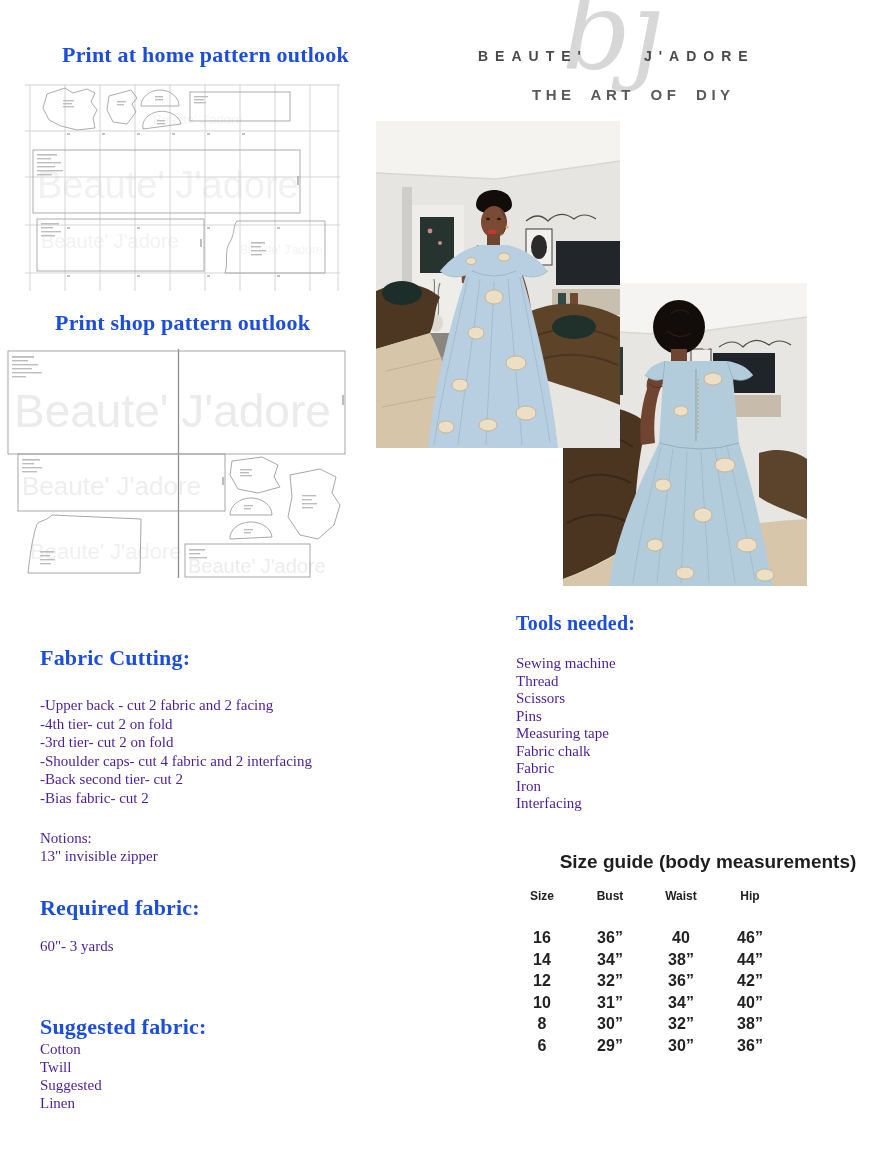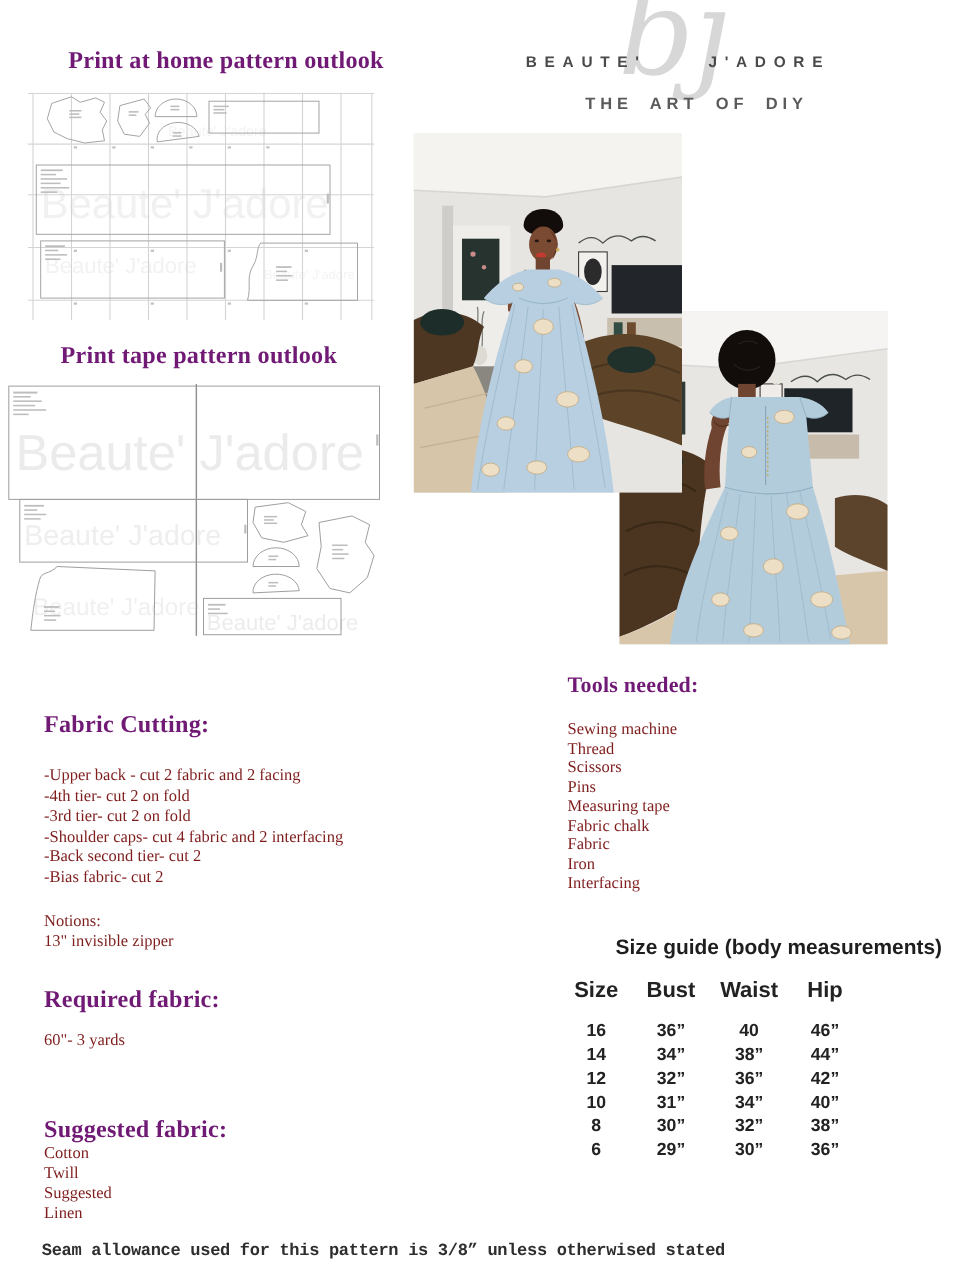--- a/index.html
+++ b/index.html
@@ -1,20 +1,20 @@
 <!DOCTYPE html>
 <html><head>
 <meta charset="utf-8">
 <style>
   html,body{margin:0;padding:0;background:#888;}
   .page{position:relative;width:884px;height:1162px;background:#ffffff;overflow:hidden;
         font-family:"Liberation Serif","DejaVu Serif",serif;color:#262626;}
   .abs{position:absolute;}
-  .h-serif{font-size:22px;font-weight:600;color:#701a75;letter-spacing:.2px;}
-  .body15{font-size:15px;color:#7f1d1d;}
+  .h-serif{font-size:22px;font-weight:600;color:#1d4ed8;letter-spacing:.2px;}
+  .body15{font-size:15px;color:#4c1d95;}
   
   .logo{position:absolute;left:470px;top:0;width:300px;height:125px;}
   .logo-script{position:absolute;left:92px;top:-34px;font-family:"DejaVu Serif",serif;
                font-style:italic;font-size:108px;color:#d7d7d7;line-height:1.2;}
   .logo-word{position:absolute;top:48px;font-family:"Liberation Sans",sans-serif;
              font-size:14px;letter-spacing:7px;color:#4a4a4a;font-weight:600;}
   .logo-left{left:8px;} .logo-right{left:174px;}
   .logo-tagline{position:absolute;left:62px;top:86px;font-family:"Liberation Sans",sans-serif;
                 font-size:15px;letter-spacing:4.5px;word-spacing:7px;color:#5a5a5a;font-weight:600;}
   
@@ -23,21 +23,21 @@
   #photo-front{left:376px;top:121px;z-index:2;}
   
   .list div{white-space:nowrap;}
   
   .size-title{position:absolute;left:540px;top:851px;width:336px;text-align:center;
               font-family:"Liberation Sans",sans-serif;font-size:19px;font-weight:700;color:#1e1e1e;}
   .size-table{position:absolute;left:508px;top:889px;display:grid;
               grid-template-columns:68px 68px 74px 64px;grid-template-rows:40px;
               grid-auto-rows:21.5px;text-align:center;
               font-family:"Liberation Sans",sans-serif;font-size:16px;font-weight:700;color:#222;}
-  .size-table .hdr{font-size:20px;}
+  .size-table .hdr{font-size:12px;}
   
   .footer{position:absolute;left:38px;top:1128px;font-family:"Liberation Mono",monospace;
           font-size:15.5px;font-weight:700;color:#2e2e2e;letter-spacing:-.3px;white-space:nowrap;}
   .tt{fill:#bdbdbd;}
 </style>
 </head>
 <body>
 
 <div class="page">
 
@@ -119,21 +119,21 @@
         <rect x="16" y="151" width="14" height="1.4"></rect>
       <rect x="226" y="158" width="14" height="1.6"></rect>
         <rect x="226" y="162" width="10" height="1.4"></rect>
         <rect x="226" y="166" width="15" height="1.4"></rect>
         <rect x="226" y="170" width="11" height="1.4"></rect>
       <rect x="272" y="92" width="2" height="9"></rect>
         <rect x="175" y="155" width="2" height="8"></rect>
     </g>
   </svg>
 
-  <div class="abs h-serif" style="left:55px;top:310px;">Print tape pattern outlook</div>
+  <div class="abs h-serif" style="left:55px;top:310px;">Print shop pattern outlook</div>
 
   <svg class="abs" style="left:0;top:347px;" width="358" height="233" viewBox="0 0 358 233" role="img">
     <text x="14" y="80" font-family="Liberation Sans" font-size="46" fill="#ebebeb">Beaute' J'adore</text>
     <text x="22" y="148" font-family="Liberation Sans" font-size="26" fill="#eeeeee">Beaute' J'adore</text>
     <text x="30" y="212" font-family="Liberation Sans" font-size="22" fill="#f0f0f0">Beaute' J'adore</text>
     <text x="188" y="226" font-family="Liberation Sans" font-size="20" fill="#ececec">Beaute' J'adore</text>
     <line x1="178.5" y1="2" x2="178.5" y2="231" stroke="#8f8f8f" stroke-width="1.3"></line>
     <g fill="none" stroke="#9d9d9d" stroke-width="0.9">
       <rect x="8" y="4" width="337" height="103"></rect>
       <rect x="18" y="107" width="207" height="57"></rect>
@@ -372,15 +372,14 @@
     <div>30”</div>
     <div>32”</div>
     <div>38”</div>
 
     <div>6</div>
     <div>29”</div>
     <div>30”</div>
     <div>36”</div>
   </div>
 
-  <div class="footer">Seam allowance used for this pattern is 3/8” unless otherwised stated</div>
 
 </div>
 
 </body></html>

